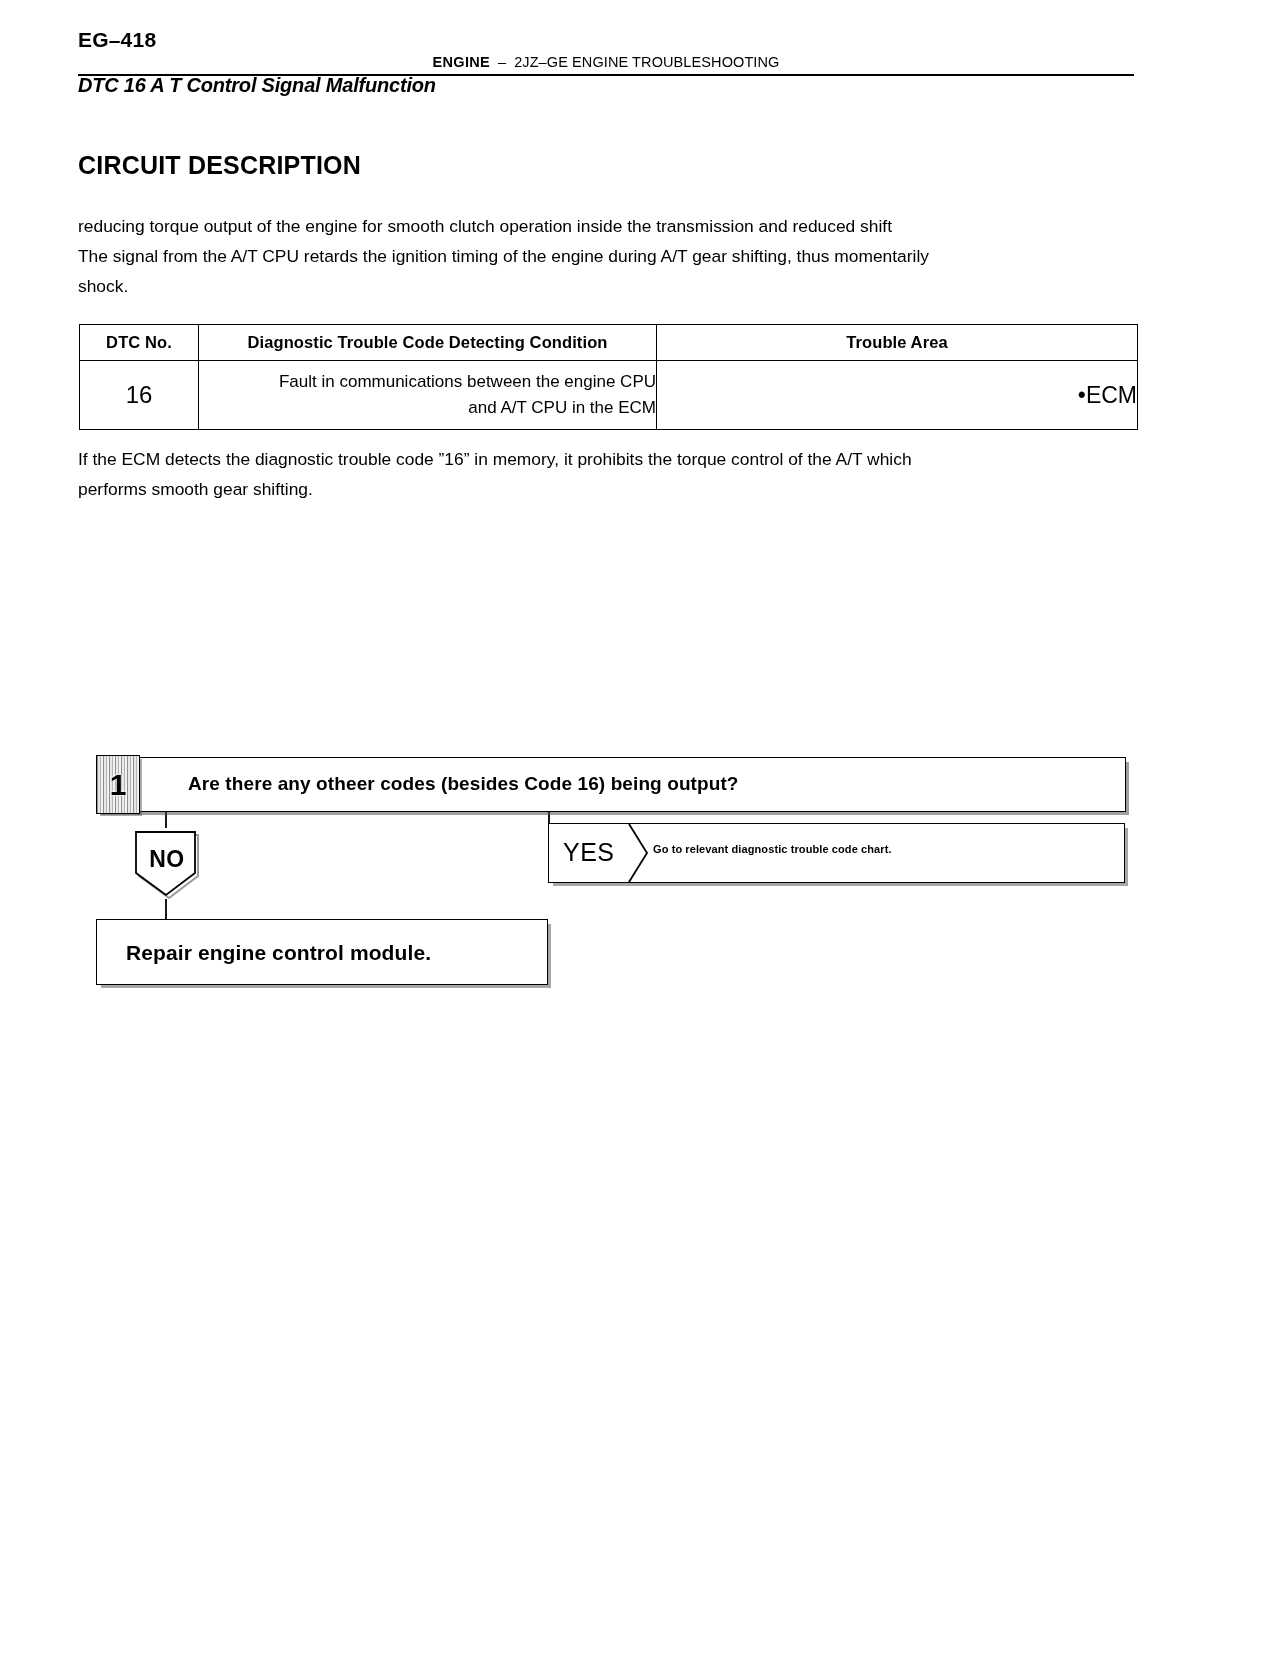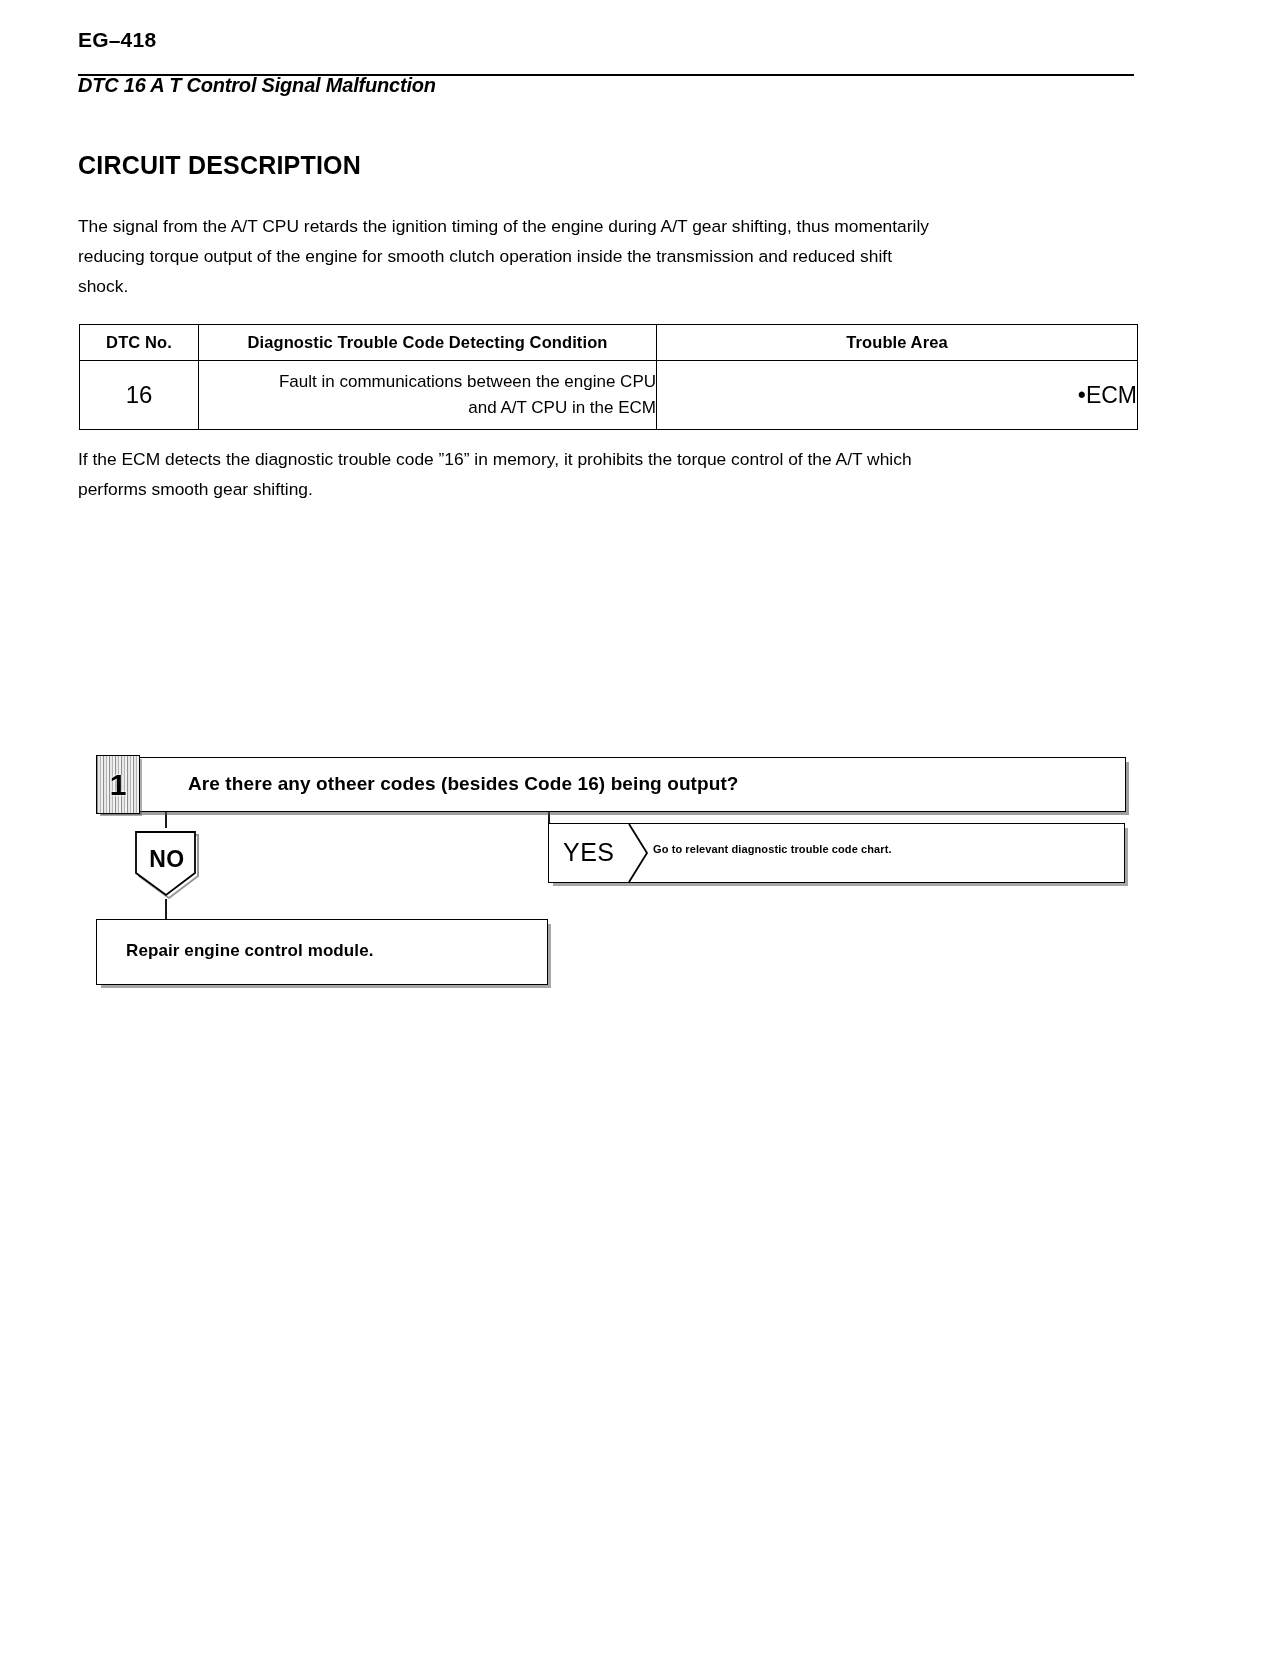--- a/index.html
+++ b/index.html
@@ -286,42 +286,45 @@
     height: 66px;
     border: 1.8px solid #000;
     box-sizing: border-box;
     background: #fff;
     box-shadow: 4px 4px 0 -1px rgba(80,80,80,0.5);
   }
   .result-text {
     position: absolute;
     left: 126px;
     top: 941px;
-    font-size: 17px;
+    font-size: 21px;
     font-weight: bold;
     letter-spacing: 0.1px;
     white-space: nowrap;
   }
 </style>
 </head>
 <body>
 
 <div class="page">
 
   <div class="header">
     <div class="page-code">EG–418</div>
+    <div class="header-center">
+      <span class="hc-engine">ENGINE</span><span class="hc-dash">–</span><span class="hc-sub">2JZ–GE ENGINE TROUBLESHOOTING</span>
+    </div>
   </div>
   <div class="header-rule"></div>
 
   <div class="doc-title">DTC 16 A T Control Signal Malfunction</div>
   <div class="section-title">CIRCUIT DESCRIPTION</div>
 
   <div class="para p1">
+    <div>reducing torque output of the engine for smooth clutch operation inside the transmission and reduced shift</div>
     <div>The signal from the A/T CPU retards the ignition timing of the engine during A/T gear shifting, thus momentarily</div>
-    <div>reducing torque output of the engine for smooth clutch operation inside the transmission and reduced shift</div>
     <div class="lastline">shock.</div>
   </div>
 
   <table class="dtc-table">
     <thead>
       <tr>
         <th class="col-no">DTC No.</th>
         <th class="col-cond">Diagnostic Trouble Code Detecting Condition</th>
         <th class="col-area">Trouble Area</th>
       </tr>

